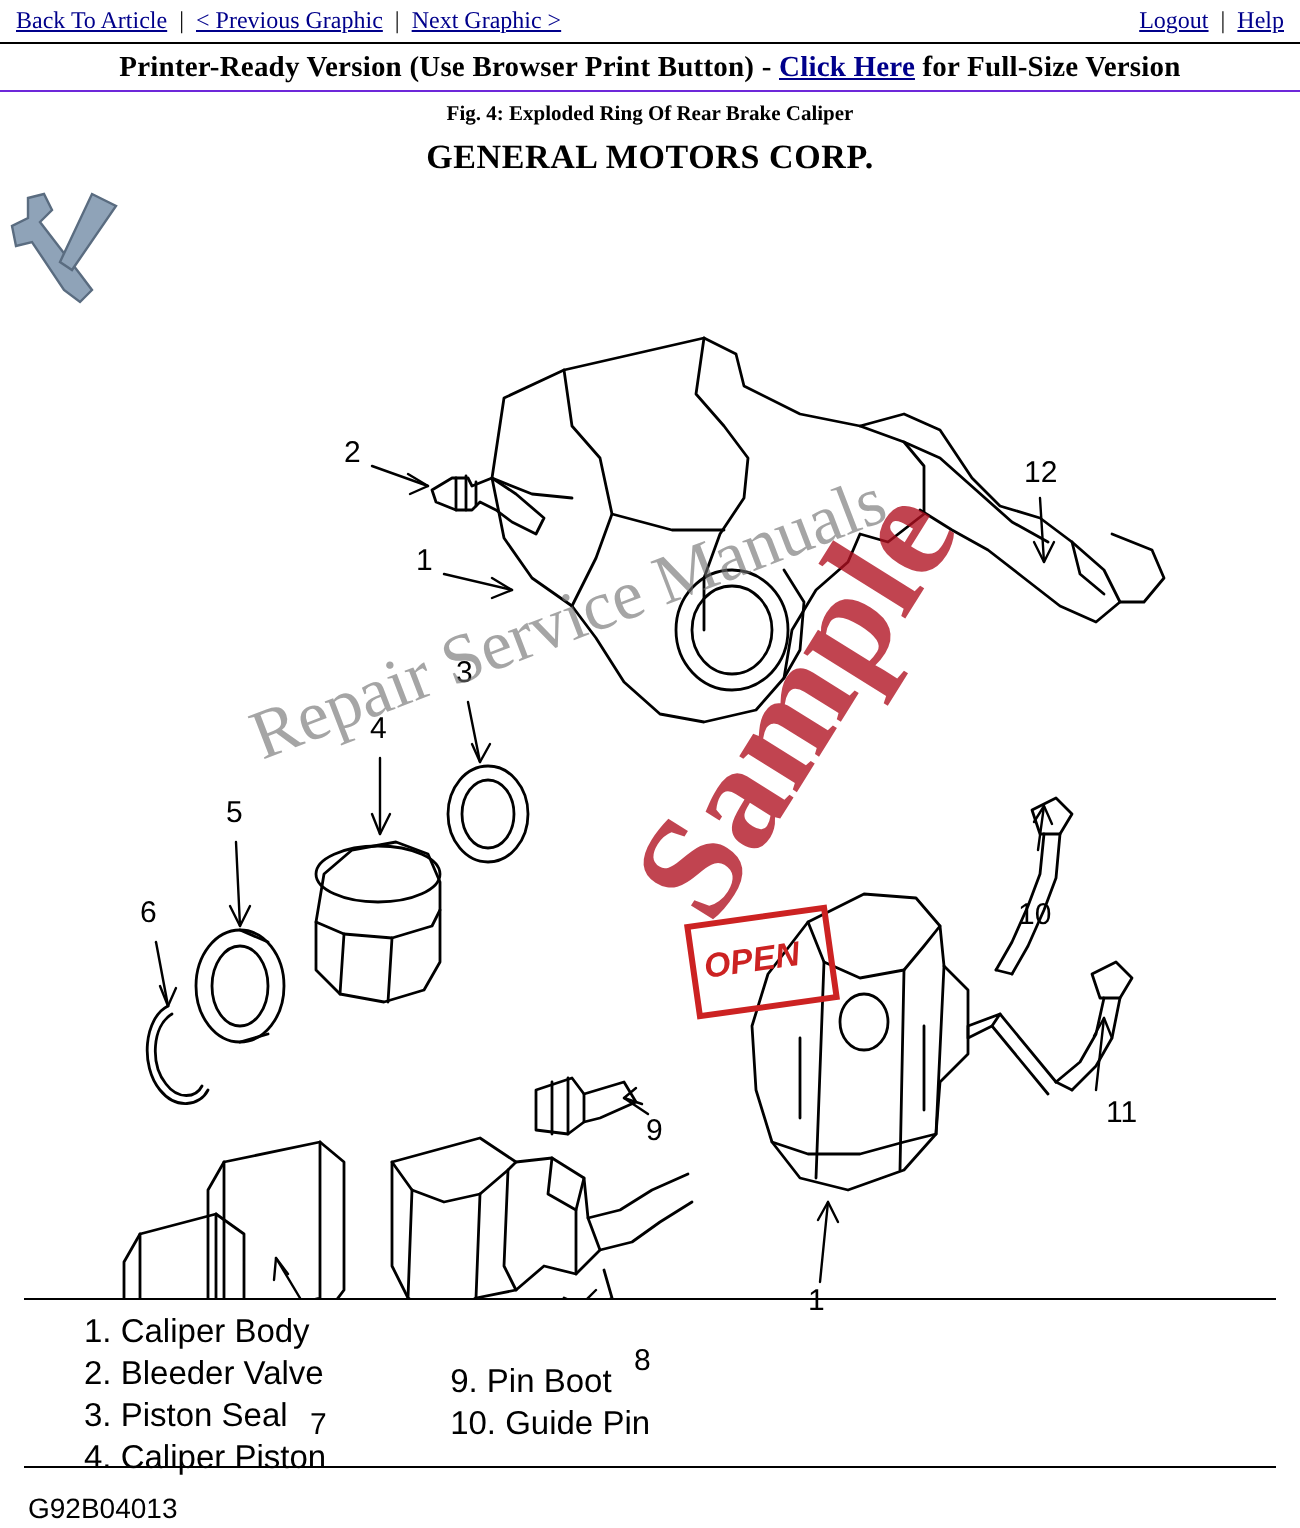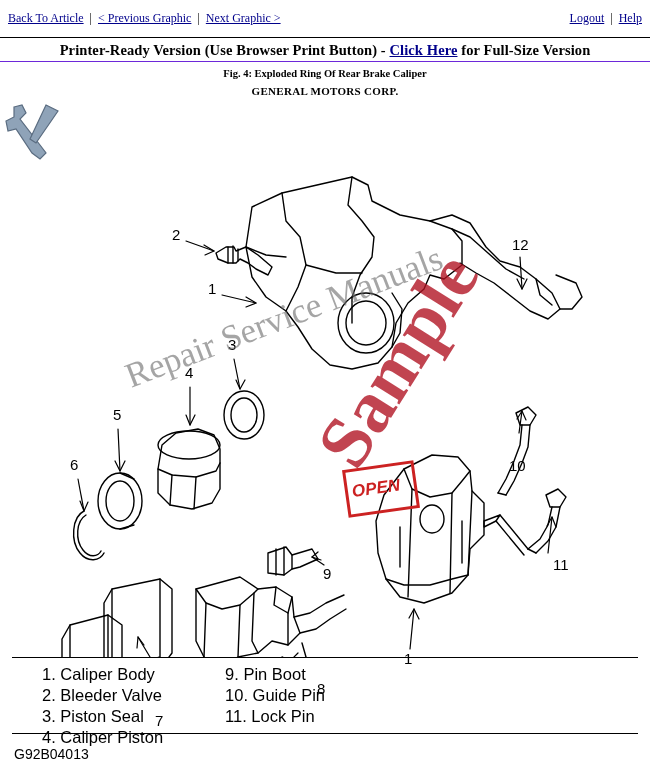--- a/index.html
+++ b/index.html
@@ -11,21 +11,21 @@
     height: 764px;
     background: #ffffff;
     font-family: "Liberation Serif", serif;
     color: #000000;
     overflow: hidden;
     position: relative;
   }
 
   
   .topbar {
-    height: 38px;
+    height: 22px;
     border-bottom: 1px solid #000;
     display: flex;
     align-items: center;
     padding: 0 8px;
     font-family: "Liberation Serif", serif;
     font-size: 12px;
     box-sizing: border-box;
   }
   .topbar a {
     color: #00008B;
@@ -63,21 +63,21 @@
 
   
   .fig-title {
     text-align: center;
     font-size: 10.5px;
     font-weight: bold;
     padding-top: 6px;
   }
   .fig-corp {
     text-align: center;
-    font-size: 11px;
+    font-size: 17px;
     font-weight: bold;
     padding-top: 6px;
     letter-spacing: 0.3px;
   }
 
   
   .drawing {
     position: relative;
     width: 650px;
     height: 560px;
@@ -160,21 +160,21 @@
     padding-top: 6px;
     display: flex;
     font-family: "Liberation Sans", sans-serif;
     font-size: 16.5px;
     line-height: 21px;
   }
   .legend-col {
     padding-left: 30px;
   }
   .legend-col.c2 { padding-left: 48px; }
-  .legend-col.c3 { padding-left: 62px; }
+  .legend-col.c3 { padding-left: 62px; margin-top: 25px; }
 
   .footer-code {
     position: absolute;
     left: 14px;
     bottom: 2px;
     font-family: "Liberation Sans", sans-serif;
     font-size: 14px;
   }
   .bottom-rule {
     position: absolute;
@@ -377,18 +377,17 @@
 <div class="legend">
   <div class="legend-col c1">
     <div>1. Caliper Body</div>
     <div>2. Bleeder Valve</div>
     <div>3. Piston Seal</div>
     <div>4. Caliper Piston</div>
   </div>
   <div class="legend-col c3">
     <div>9. Pin Boot</div>
     <div>10. Guide Pin</div>
-    <div>11. Lock Pin</div>
   </div>
 </div>
 
 <div class="bottom-rule"></div>
 <div class="footer-code">G92B04013</div>
 
 </body></html>

